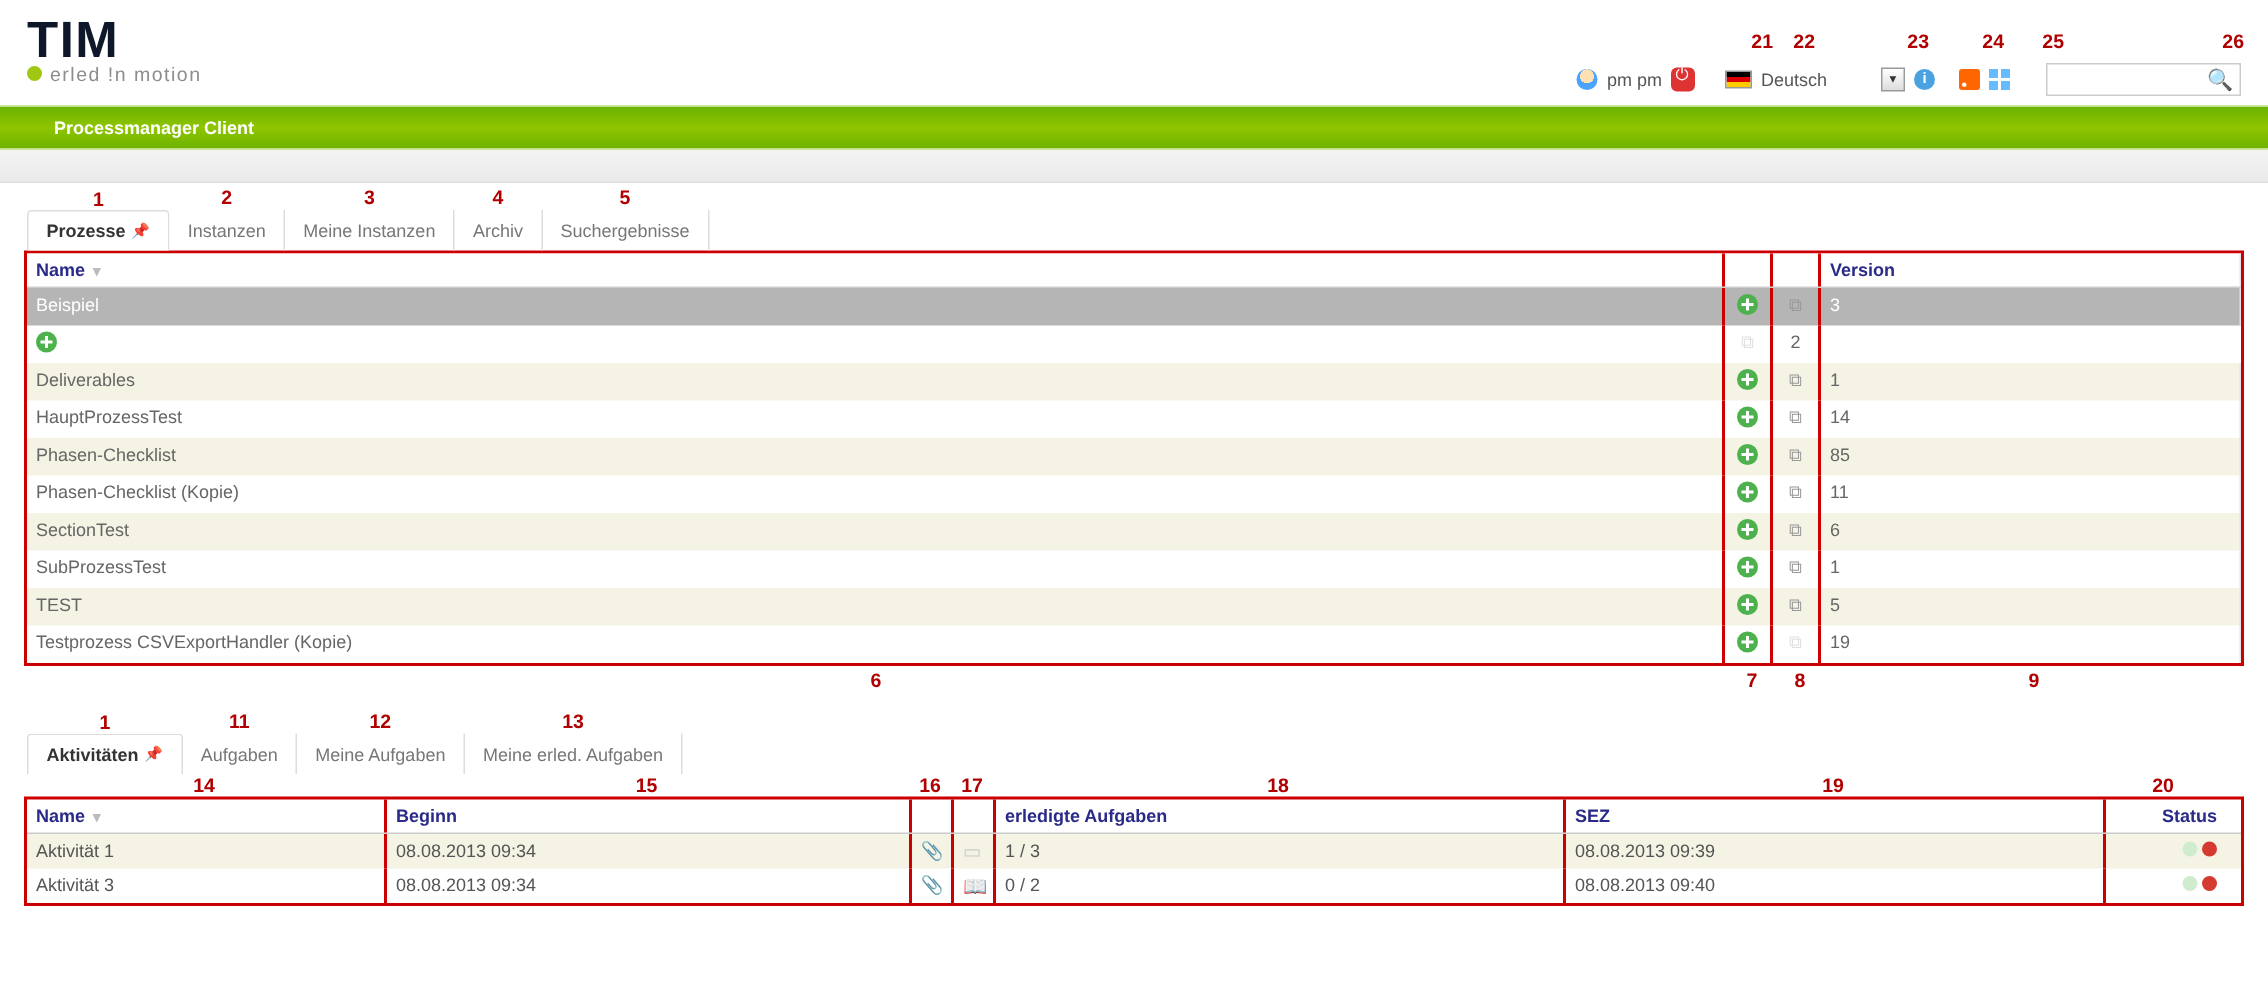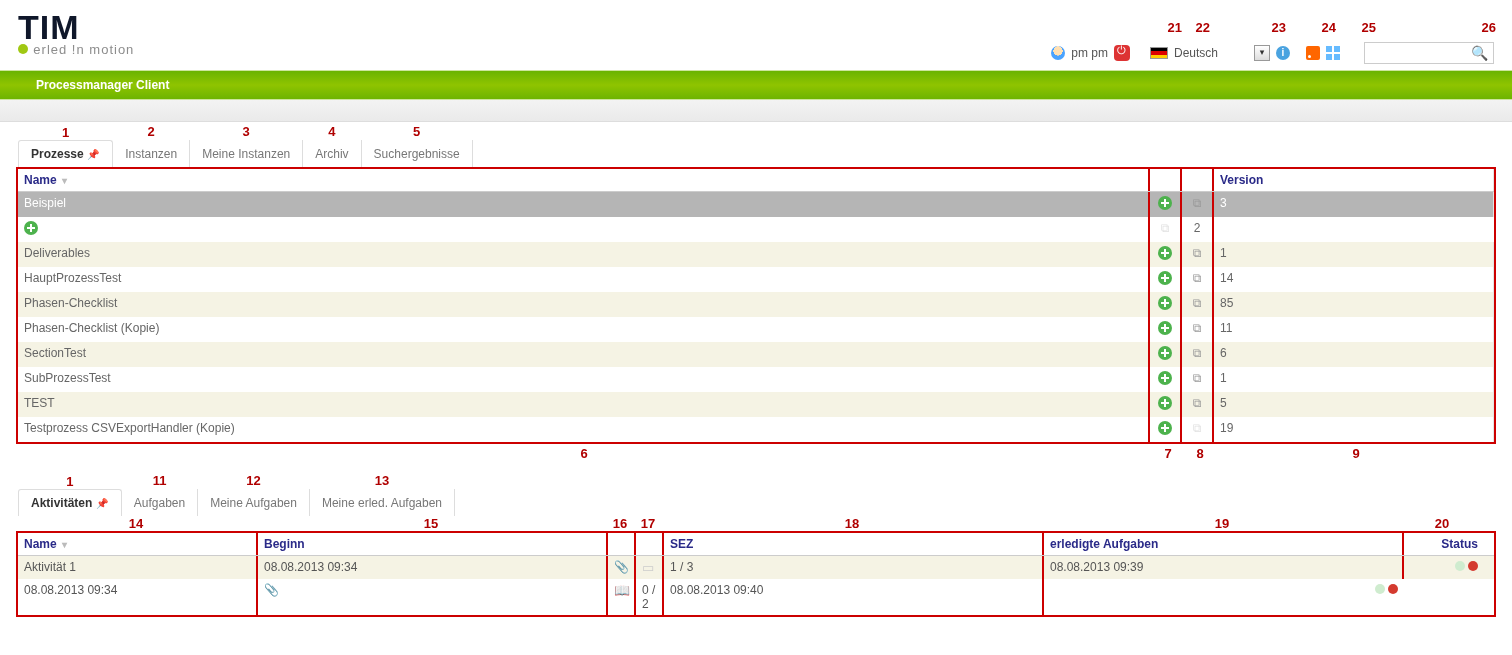--- a/index.html
+++ b/index.html
@@ -360,38 +360,39 @@
 
 <div class="act-box">
   <div class="act-header">
     <div>
       <span>Name</span>
       <span class="filter-funnel">▾</span>
     </div>
     <div><span>Beginn</span></div>
     <div></div>
     <div></div>
+    <div><span>erledigte Aufgaben</span></div>
     <div><span>SEZ</span></div>
-    <div><span>erledigte Aufgaben</span></div>
     <div><span>Status</span></div>
   </div>
   <div id="activity-rows">
       <div class="act-row">
         <div>Aktivität 1</div>
         <div>08.08.2013 09:34</div>
         <div><span class="clip-icon">📎</span></div>
         <div><span class="book-icon" style="color: rgb(204, 204, 204);">▭</span></div>
         <div>1 / 3</div>
         <div>08.08.2013 09:39</div>
         <div><span class="status-dots">
             <span class="dot grey"></span>
             <span class="dot red"></span>
           </span></div>
       </div>
       <div class="act-row">
+        <div>Aktivität 3</div>
         <div>08.08.2013 09:34</div>
         <div><span class="clip-icon">📎</span></div>
         <div><span class="book-icon">📖</span></div>
         <div>0 / 2</div>
         <div>08.08.2013 09:40</div>
         <div><span class="status-dots">
             <span class="dot grey"></span>
             <span class="dot red"></span>
           </span></div>
       </div>

